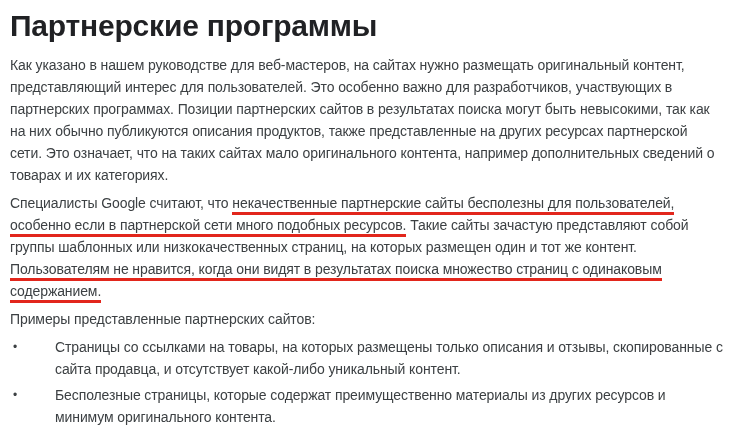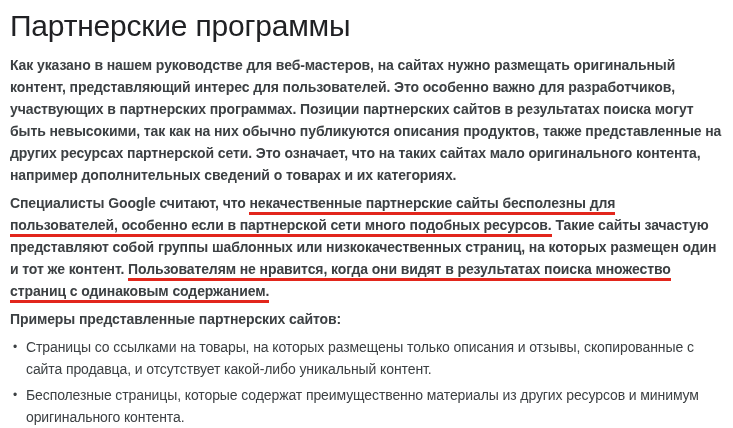--- a/index.html
+++ b/index.html
@@ -12,31 +12,30 @@
     height: 428px;
     overflow: hidden;
     font-family: "Liberation Sans", "DejaVu Sans", sans-serif;
     color: #3c4043;
     box-sizing: border-box;
     padding: 8px 10px 0 10px;
   }
   .page-title {
     font-size: 30px;
     line-height: 36px;
-    font-weight: 400;
+    font-weight: 700;
     color: #202124;
     margin: 0 0 10px 0;
     letter-spacing: -0.2px;
   }
   .body-text {
     font-size: 14px;
     line-height: 22px;
     letter-spacing: -0.1px;
     margin: 0 0 6px 0;
-    font-weight: bold;
   }
   .annot-underline {
     border-bottom: 3px solid #e2261c;
     padding-bottom: 1px;
   }
   ul.bullet-list {
     list-style: none;
     margin: 6px 0 0 0;
     padding: 0;
   }
@@ -49,20 +48,21 @@
   }
   ul.bullet-list .bullet {
     flex: 0 0 16px;
     padding-left: 3px;
     box-sizing: border-box;
     color: #3c4043;
     font-size: 12px;
   }
   ul.bullet-list .li-text {
     flex: 1 1 auto;
+    margin-left: 29px;
   }
 </style>
 </head>
 <body>
 
 <h1 class="page-title">Партнерские программы</h1>
 
 <p class="body-text">Как указано в нашем руководстве для веб-мастеров, на сайтах нужно размещать оригинальный контент, представляющий интерес для пользователей. Это особенно важно для разработчиков, участвующих в партнерских программах. Позиции партнерских сайтов в результатах поиска могут быть невысокими, так как на них обычно публикуются описания продуктов, также представленные на других ресурсах партнерской сети. Это означает, что на таких сайтах мало оригинального контента, например дополнительных сведений о товарах и их категориях.</p>
 
 <p class="body-text"><span>Специалисты Google считают, что </span><span class="annot-underline">некачественные партнерские сайты бесполезны для пользователей, особенно если в партнерской сети много подобных ресурсов.</span><span> Такие сайты зачастую представляют собой группы шаблонных или низкокачественных страниц, на которых размещен один и тот же контент. </span><span class="annot-underline">Пользователям не нравится, когда они видят в результатах поиска множество страниц с одинаковым содержанием.</span></p>

